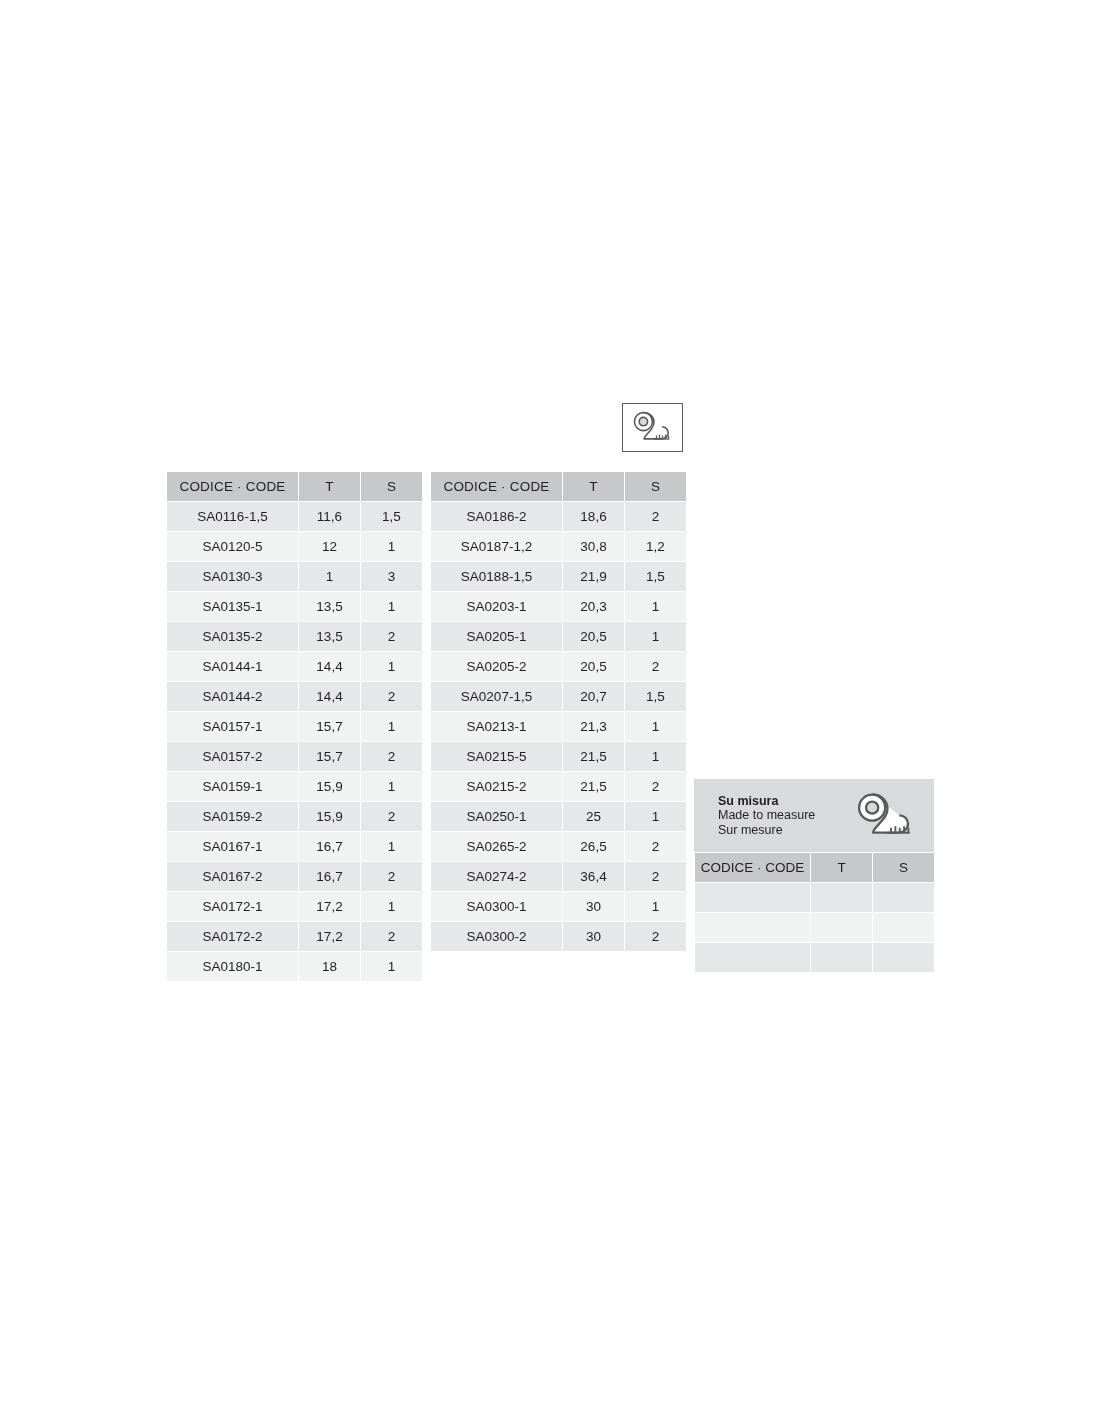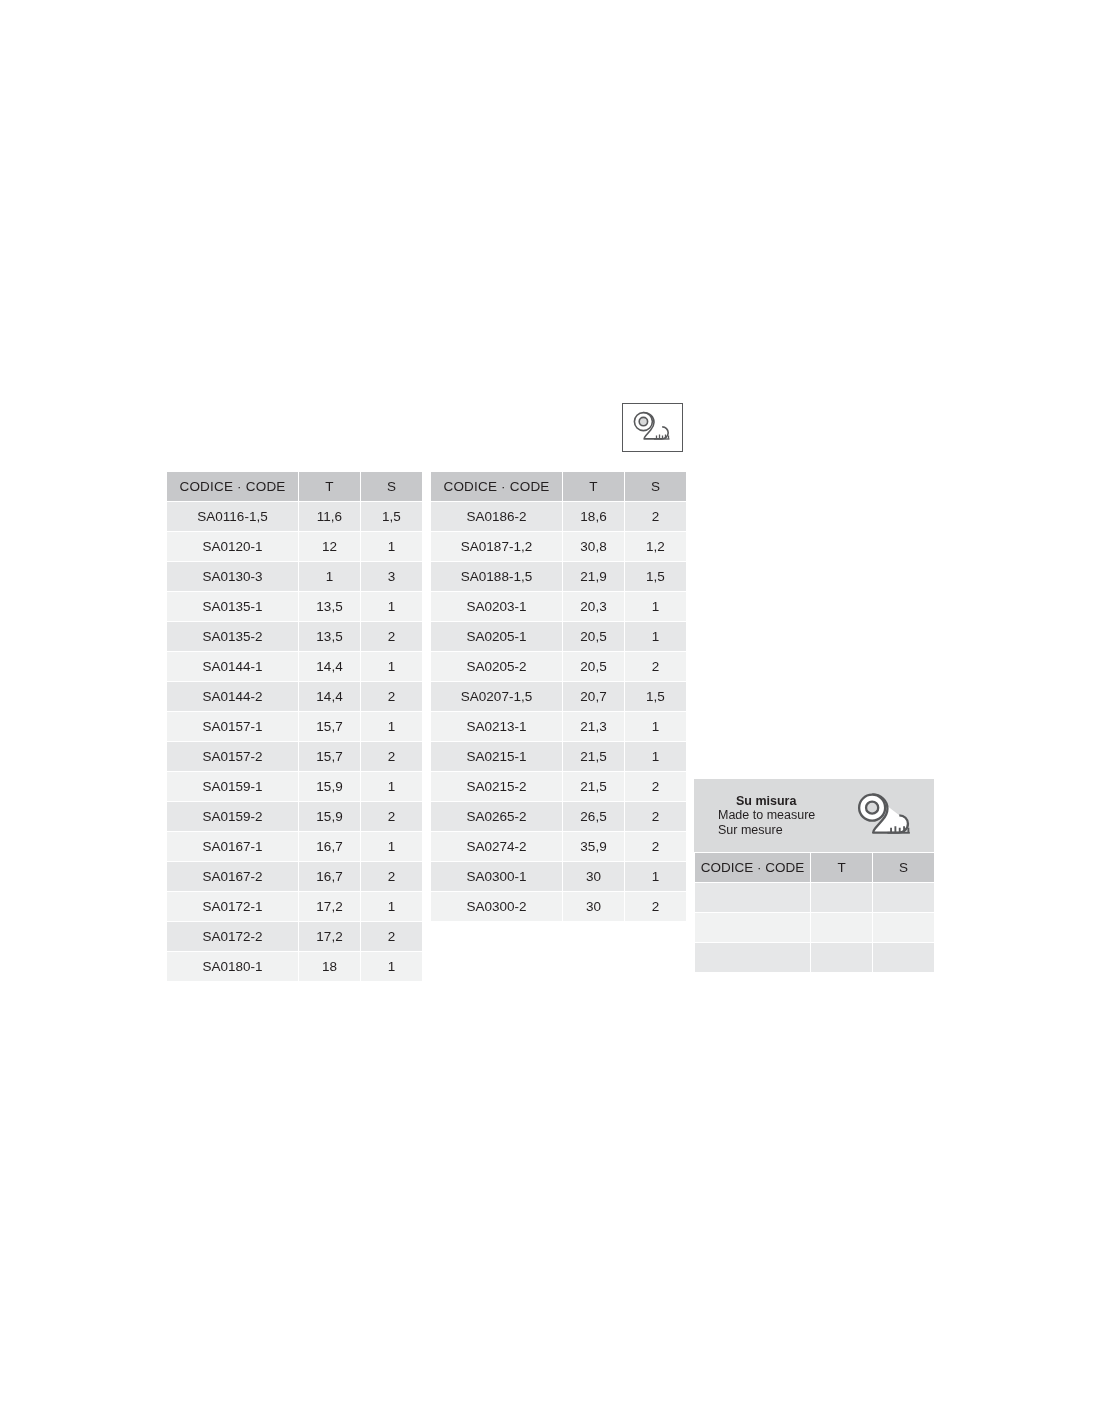--- a/index.html
+++ b/index.html
@@ -84,21 +84,20 @@
     padding: 0 12px 0 24px;
     box-sizing: border-box;
   }
   #measure-header .labels {
     font-size: 12.5px;
     line-height: 14.5px;
     color: #231f20;
   }
   #measure-header .labels .first {
     font-weight: bold;
-    margin-left: 18px;
   }
   #measure-table {
     border-collapse: collapse;
     table-layout: fixed;
     width: 240px;
   }
   #measure-table th, #measure-table td {
     border: 1px solid #ffffff;
     height: 29px;
     padding: 0;
@@ -146,21 +145,21 @@
       <th>S</th>
     </tr>
   </thead>
   <tbody id="left-body">
       <tr>
         <td>SA0116-1,5</td>
         <td>11,6</td>
         <td>1,5</td>
       </tr>
       <tr>
-        <td>SA0120-1</td>
+        <td>SA0120-5</td>
         <td>12</td>
         <td>1</td>
       </tr>
       <tr>
         <td>SA0130-3</td>
         <td>1</td>
         <td>3</td>
       </tr>
       <tr>
         <td>SA0135-1</td>
@@ -278,37 +277,42 @@
         <td>SA0207-1,5</td>
         <td>20,7</td>
         <td>1,5</td>
       </tr>
       <tr>
         <td>SA0213-1</td>
         <td>21,3</td>
         <td>1</td>
       </tr>
       <tr>
-        <td>SA0215-1</td>
+        <td>SA0215-5</td>
         <td>21,5</td>
         <td>1</td>
       </tr>
       <tr>
         <td>SA0215-2</td>
         <td>21,5</td>
         <td>2</td>
       </tr>
       <tr>
+        <td>SA0250-1</td>
+        <td>25</td>
+        <td>1</td>
+      </tr>
+      <tr>
         <td>SA0265-2</td>
         <td>26,5</td>
         <td>2</td>
       </tr>
       <tr>
         <td>SA0274-2</td>
-        <td>35,9</td>
+        <td>36,4</td>
         <td>2</td>
       </tr>
       <tr>
         <td>SA0300-1</td>
         <td>30</td>
         <td>1</td>
       </tr>
       <tr>
         <td>SA0300-2</td>
         <td>30</td>

